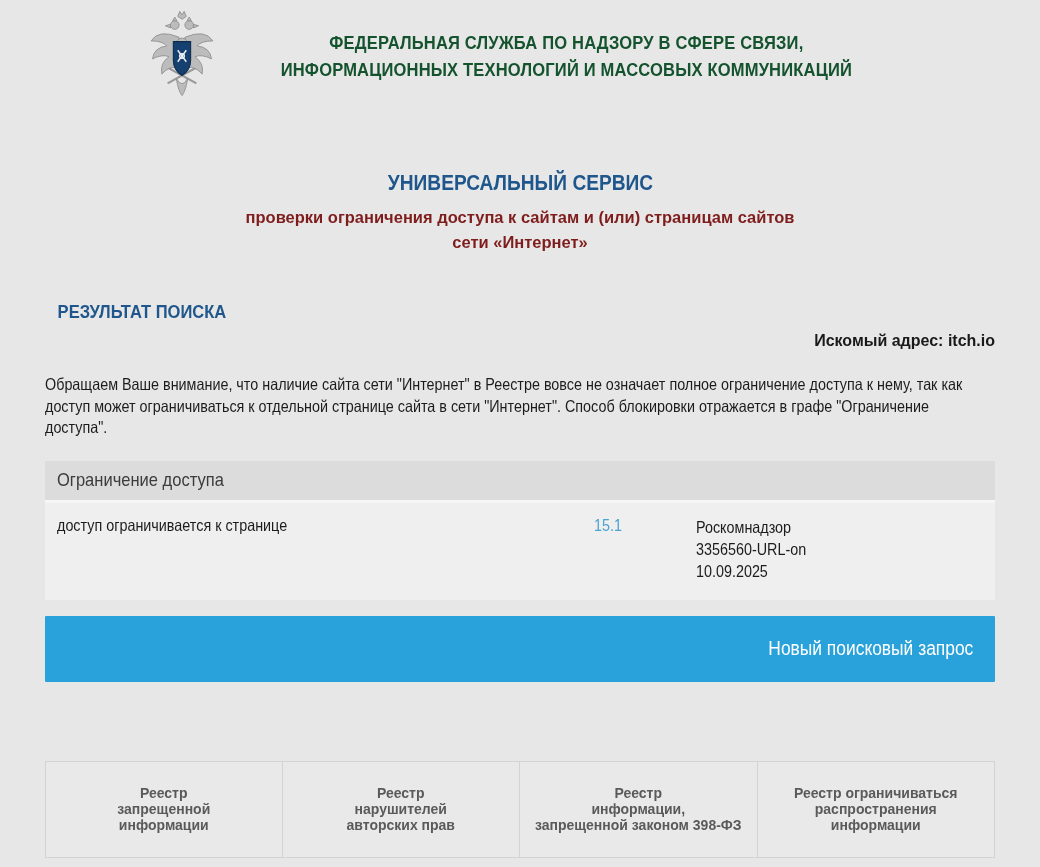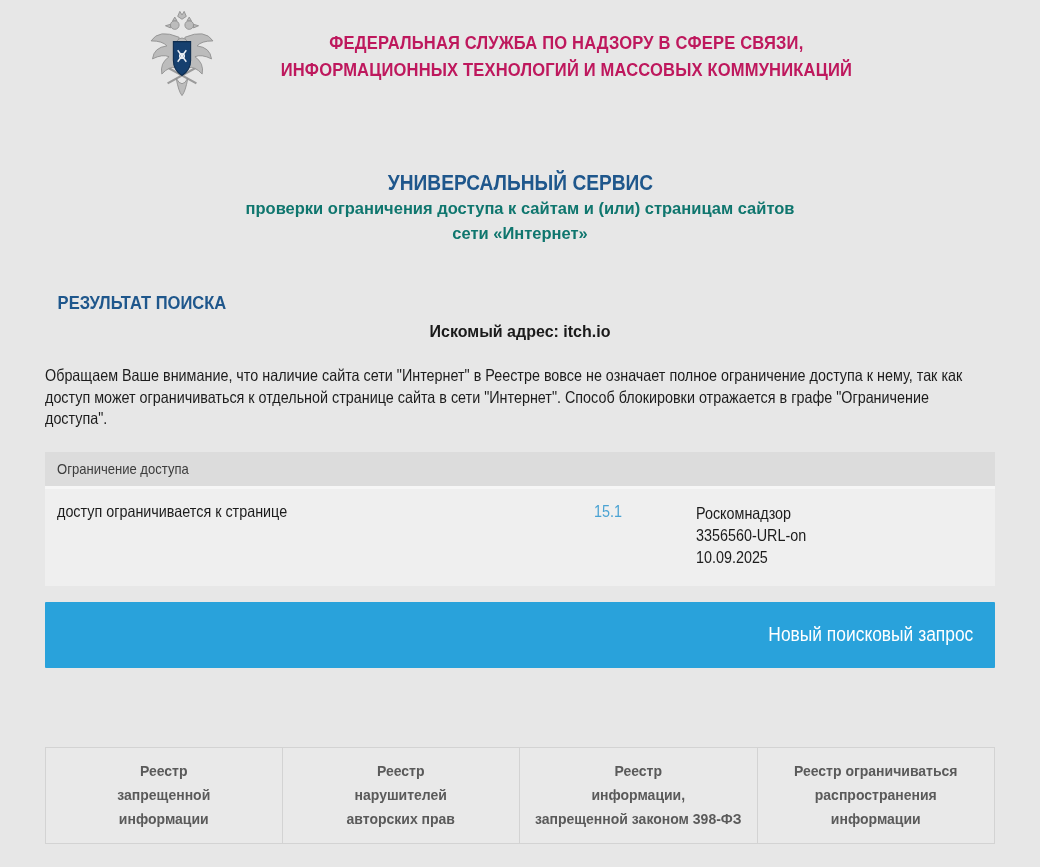--- a/index.html
+++ b/index.html
@@ -14,38 +14,38 @@
 
   
   .cond-c { display: inline-block; transform: scaleX(0.87); transform-origin: 50% 50%; white-space: pre-line; }
   .cond-l { display: inline-block; transform: scaleX(0.87); transform-origin: 0 50%; }
 
   
   .site-header { padding-top: 8px; }
   .header-inner { display: flex; justify-content: center; align-items: center; gap: 20px; }
   .emblem { width: 72px; height: 96px; flex: 0 0 auto; }
   .org-name {
-    text-align: center; color: #be185d; font-weight: bold;
+    text-align: center; color: #14532d; font-weight: bold;
     font-size: 19px; line-height: 27px; letter-spacing: 0.2px;
   }
 
   
   .page-title { margin: 66px 0 0; text-align: center; color: #1f578c; font-size: 22px; font-weight: bold; }
-  .subtitle { text-align: center; font-weight: bold; font-size: 16.5px; line-height: 25px; white-space: pre-line; color: #0f766e; }
+  .subtitle { margin-top: 9px; text-align: center; font-weight: bold; font-size: 16.5px; line-height: 25px; white-space: pre-line; color: #7f1d1d; }
   .result-heading { margin: 46px 0 0; color: #1f578c; font-size: 19px; font-weight: bold; }
-  .search-address { margin-top: 9px; text-align: center; font-weight: bold; font-size: 16px; color: #1a1a1a; }
+  .search-address { margin-top: 9px; text-align: right; font-weight: bold; font-size: 16px; color: #1a1a1a; }
 
   
   .notice { margin: 24px 0 0; font-size: 16.5px; line-height: 21.5px; }
   .notice-inner { display: block; width: 114.9%; transform: scaleX(0.87); transform-origin: 0 0; }
 
   
   .result-table { margin-top: 22px; }
   .t-header {
-    background: #dcdcdc; color: #3c3c3c; font-size: 15px;
+    background: #dcdcdc; color: #3c3c3c; font-size: 19px;
     padding: 8px 12px 9px; border-bottom: 3px solid #f6f6f6;
   }
   .t-row { background: #efefef; display: flex; padding: 13px 12px 18px; font-size: 16.5px; }
   .t-col1 { flex: 0 0 58%; }
   .t-col2 { flex: 0 0 11%; }
   .article-link { color: #4ba3d3; text-decoration: none; cursor: pointer; }
   .t-col3 { flex: 1; }
   .t-col3 .line { display: block; line-height: 22px; }
 
   
@@ -59,21 +59,21 @@
 
   
   .registries { margin-top: 79px; display: flex; }
   .reg-box {
     flex: 1 1 25%; min-height: 97px; padding: 10px 14px;
     background: #e9e9e9; border: 1px solid #d3d3d3;
     display: flex; align-items: center; justify-content: center;
     text-align: center; text-decoration: none; cursor: pointer;
   }
   .reg-box + .reg-box { border-left: 0; }
-  .reg-label { font-weight: bold; font-size: 14px; line-height: 24px; color: #5a5a5a; white-space: pre-line; }
+  .reg-label { font-weight: bold; font-size: 14px; line-height: 16px; color: #5a5a5a; white-space: pre-line; }
 </style>
 </head>
 <body>
 
 <div class="page">
 
   <header class="site-header">
     <div class="header-inner">
       <span class="emblem">
         <svg viewBox="0 0 100 132" width="72" height="96" aria-hidden="true">

